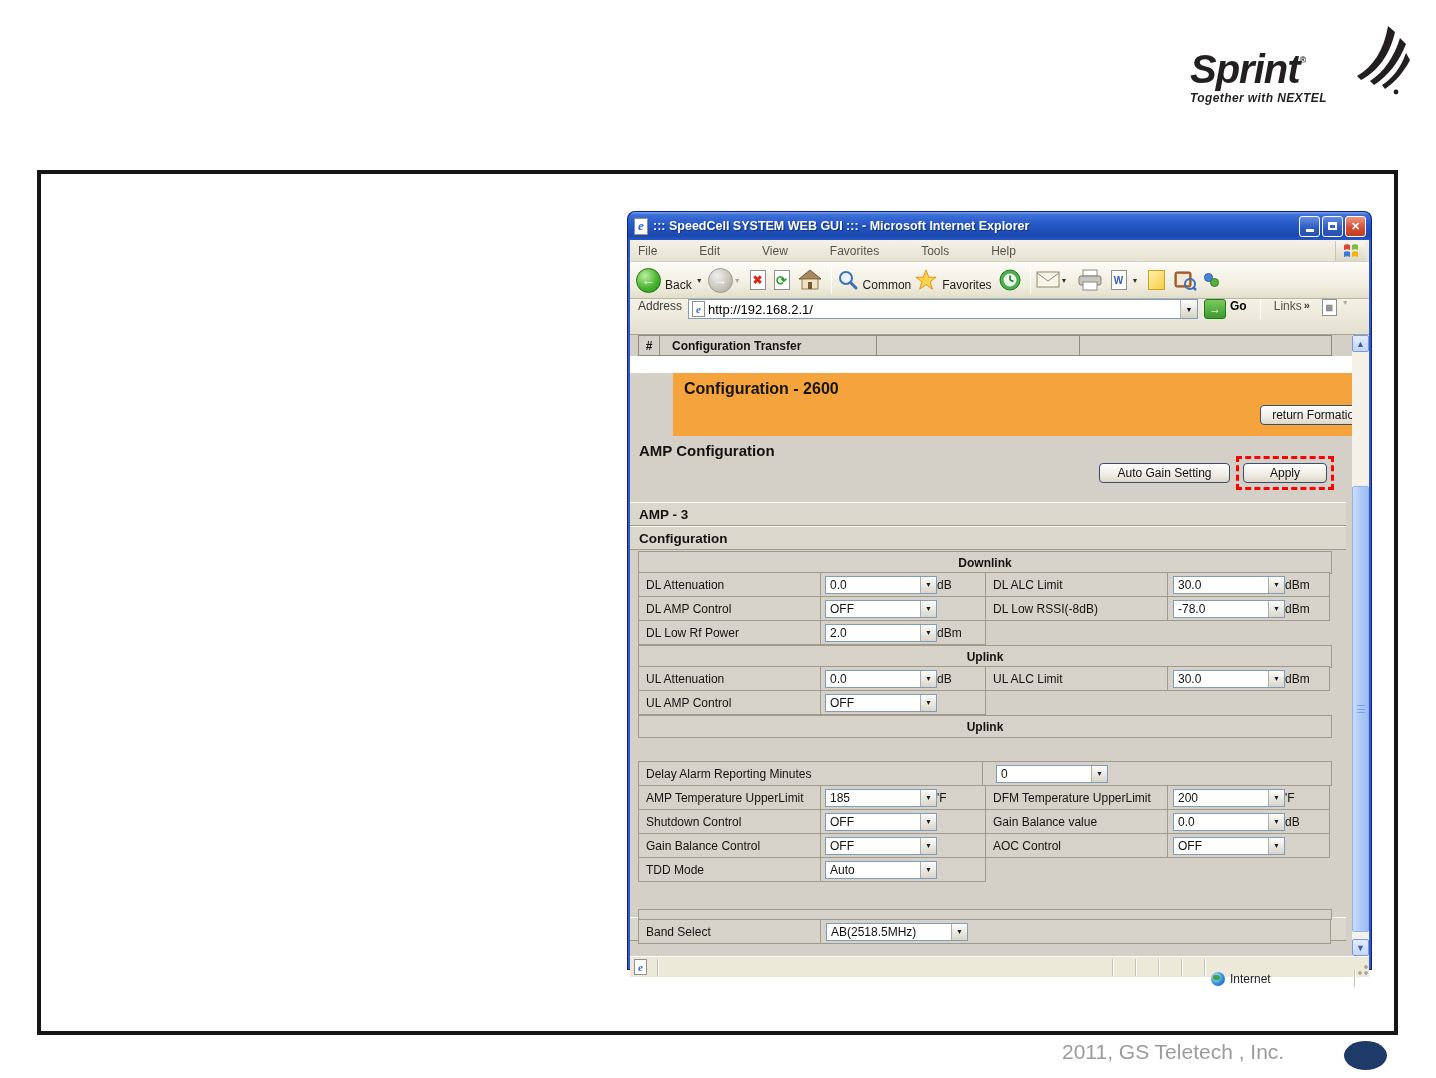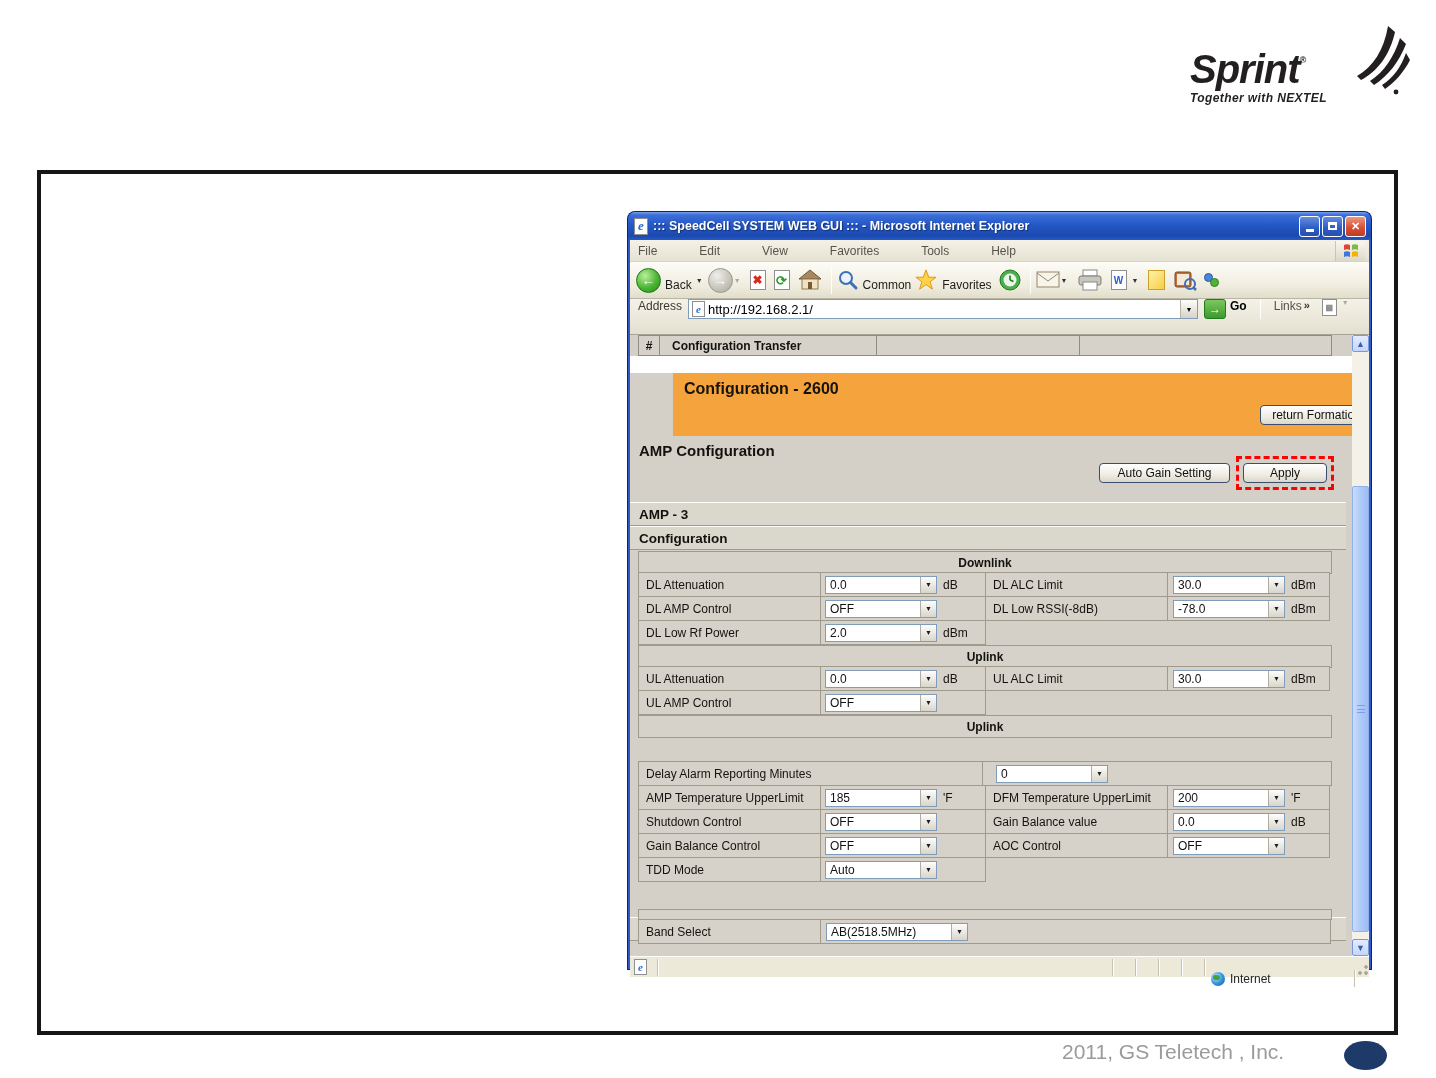--- a/index.html
+++ b/index.html
@@ -105,21 +105,21 @@
   .cell:first-child { margin-left:0; }
   .c1 { width:183px; } .c2 { width:166px; padding-left:4px;} .c3 { width:183px; } .c4 { width:163px; padding-left:5px;}
   .cfull { width:694px; } .cdel1 { width:345px; } .cdel2 { width:350px; padding-left:13px; }
   .select { display:inline-flex; align-items:stretch; height:18px; background:#fff;
      border:1px solid #7F9DB9; font-size:12px; color:#111; }
   .select .sv { display:flex; align-items:center; padding-left:4px; flex:1; white-space:nowrap; overflow:hidden;}
   .select .arrow { width:16px; background:linear-gradient(180deg,#FDFDFB,#D9D5CB);
      border-left:1px solid #B1ADA0; display:flex; align-items:center; justify-content:center;
      font-size:7px; color:#1c1f26; }
   .w112 { width:112px; } .w142 { width:142px; }
-  .unit { margin-left:6px; font-size:12px; color:#15130f; }
+  .unit { font-size:12px; color:#15130f; }
   .blabel { font-weight:bold; }
   #cascade-input { width:377px; height:18px; border:1px solid #7F9DB9; font-size:12px;
      font-family:"Liberation Sans",sans-serif; padding-left:4px; margin-left:9px; outline:none; background:#fff;}
   #bandgap { position:absolute; left:8px; width:694px; height:11px; border:1px solid #9E9B8E; background:#D6D2C9; }
 
   
   #vscroll { position:absolute; right:0; top:0; width:17px; height:621px; background:#F3F1E8; }
   .sbtn { position:absolute; left:0; width:17px; height:17px; border:1px solid #7A98DF; border-radius:2px;
      background:linear-gradient(180deg,#E3ECFD,#C4D6F9); display:flex; align-items:center; justify-content:center;
      color:#3B5EAE; font-size:9px; font-weight:bold;}

